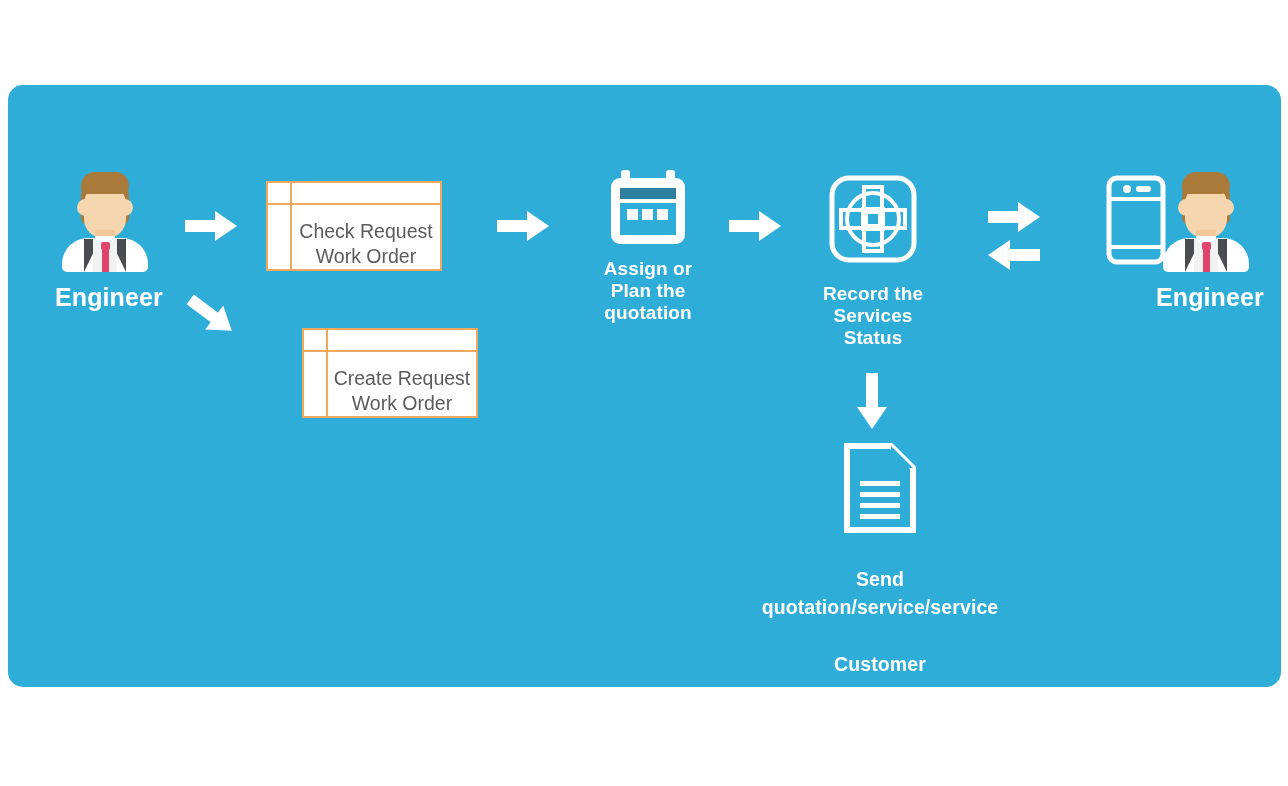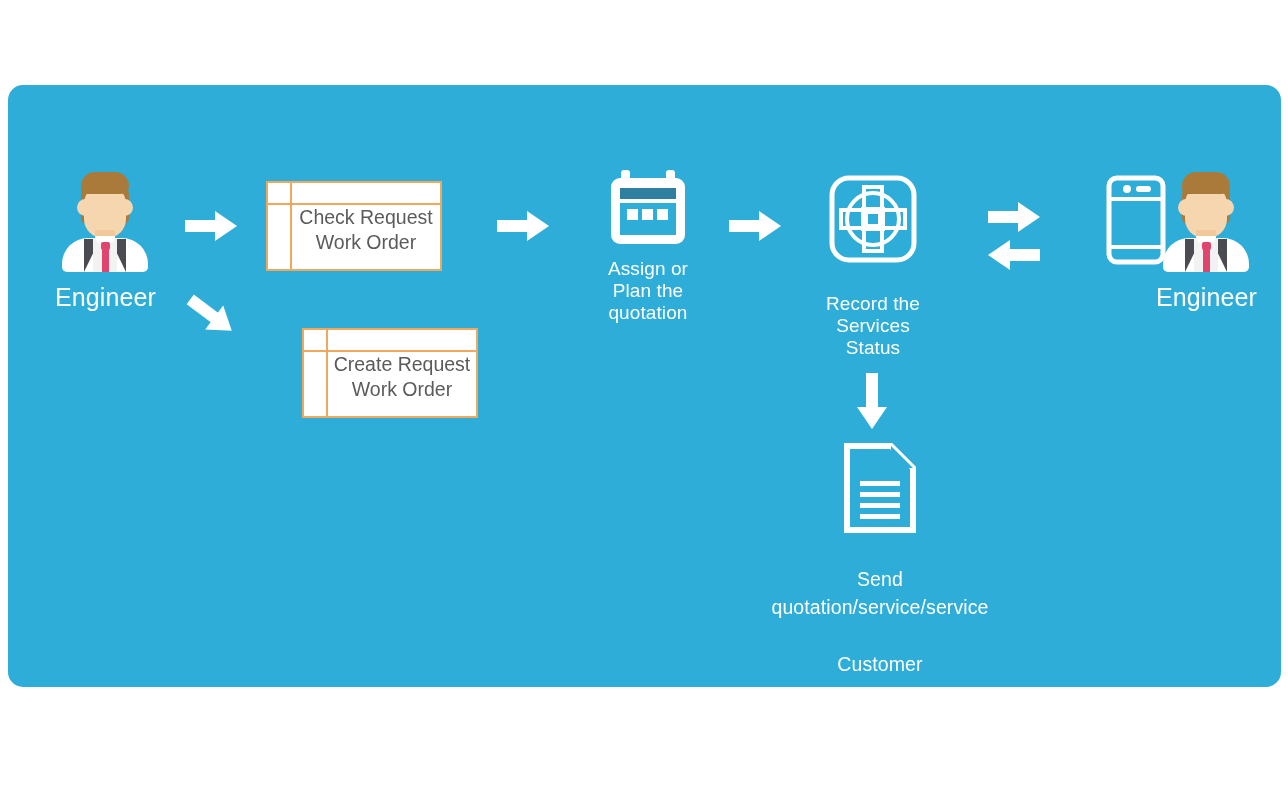--- a/index.html
+++ b/index.html
@@ -27,21 +27,21 @@
     border-radius: 15px;
   }
 
   .node {
     position: absolute;
   }
 
   
   .caption {
     color: #ffffff;
-    font-weight: normal;
+    font-weight: bold;
     text-align: center;
     line-height: 1.17;
     letter-spacing: .1px;
   }
   .caption-actor { font-size: 25px; }
   .caption-step  { font-size: 19px; }
   .caption-doc   { font-size: 19.5px; }
 
   
   .avatar {
@@ -212,21 +212,21 @@
     position: absolute;
     left: 0; top: 20px;
     width: 100%; height: 2px;
     background: #EFA85C;
   }
   .wo-box .wo-text {
     position: absolute;
     left: 24px; top: 22px;
     right: 0; bottom: 0;
     display: flex;
-    align-items: flex-start;
+    align-items: flex-end;
     justify-content: center;
     text-align: center;
     color: #5B5B5B;
     font-size: 19.5px;
     line-height: 1.28;
     padding: 0 4px;
   }
 
   
   .icon-block {
@@ -339,21 +339,21 @@
     <div class="icon-block" style="width:120px;">
       <svg class="icon-svg" width="88" height="88" viewBox="0 0 88 88">
         <rect x="3" y="3" width="82" height="82" rx="17" fill="none" stroke="#ffffff" stroke-width="5"></rect>
         <circle cx="44" cy="44" r="26" fill="none" stroke="#ffffff" stroke-width="4"></circle>
         <rect x="35" y="12" width="18" height="25" fill="none" stroke="#ffffff" stroke-width="4"></rect>
         <rect x="35" y="51" width="18" height="25" fill="none" stroke="#ffffff" stroke-width="4"></rect>
         <rect x="12" y="35" width="25" height="18" fill="none" stroke="#ffffff" stroke-width="4"></rect>
         <rect x="51" y="35" width="25" height="18" fill="none" stroke="#ffffff" stroke-width="4"></rect>
         <rect x="34" y="34" width="20" height="20" fill="none" stroke="#ffffff" stroke-width="4"></rect>
       </svg>
-      <div class="caption caption-step" style="margin-top:30px;">
+      <div class="caption caption-step" style="margin-top:20px;">
         <span>Record the</span><br>
         <span>Services</span><br>
         <span>Status</span>
       </div>
     </div>
   </div>
 
   <div class="node" style="left:849px; top:288px;">
     <div class="arrow-down">
       <div class="shaft"></div>

